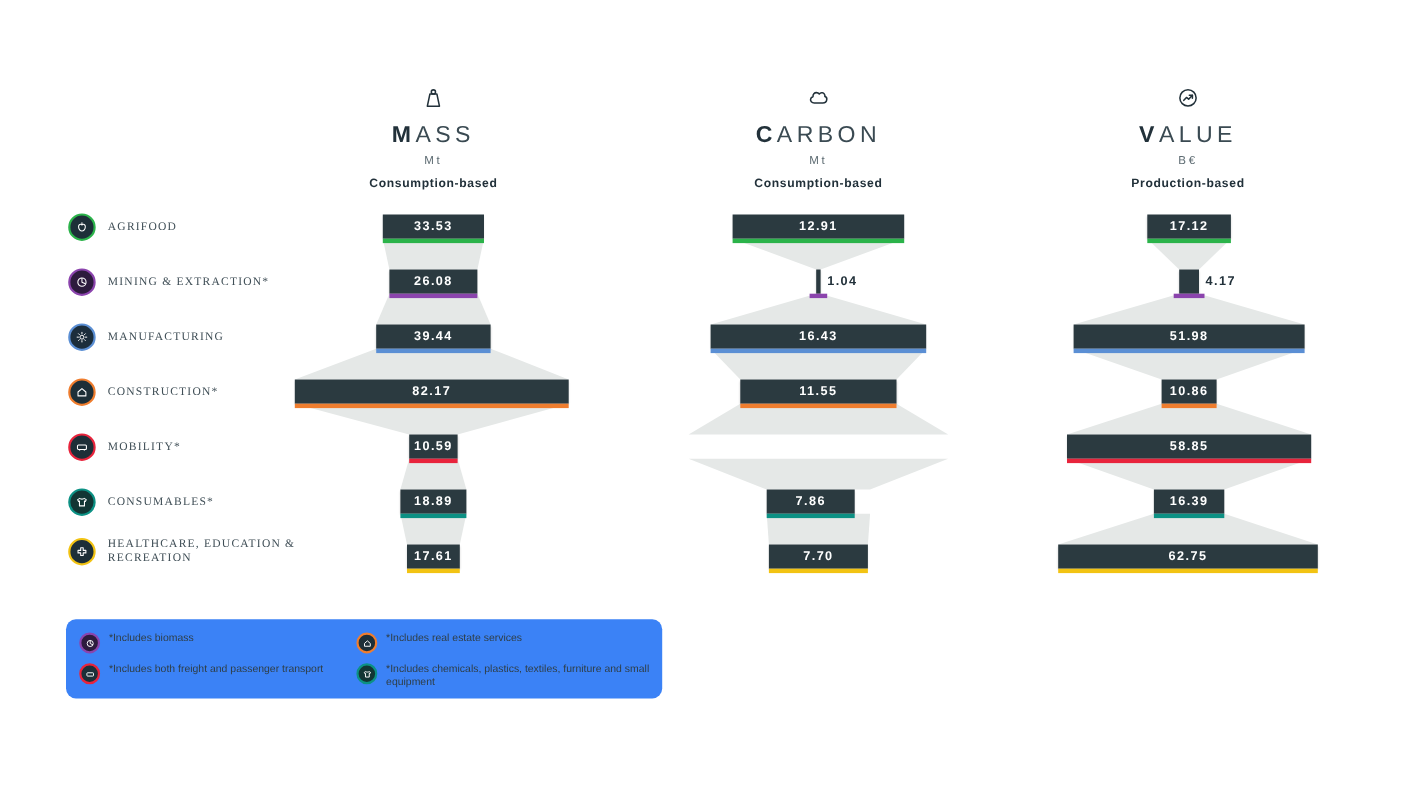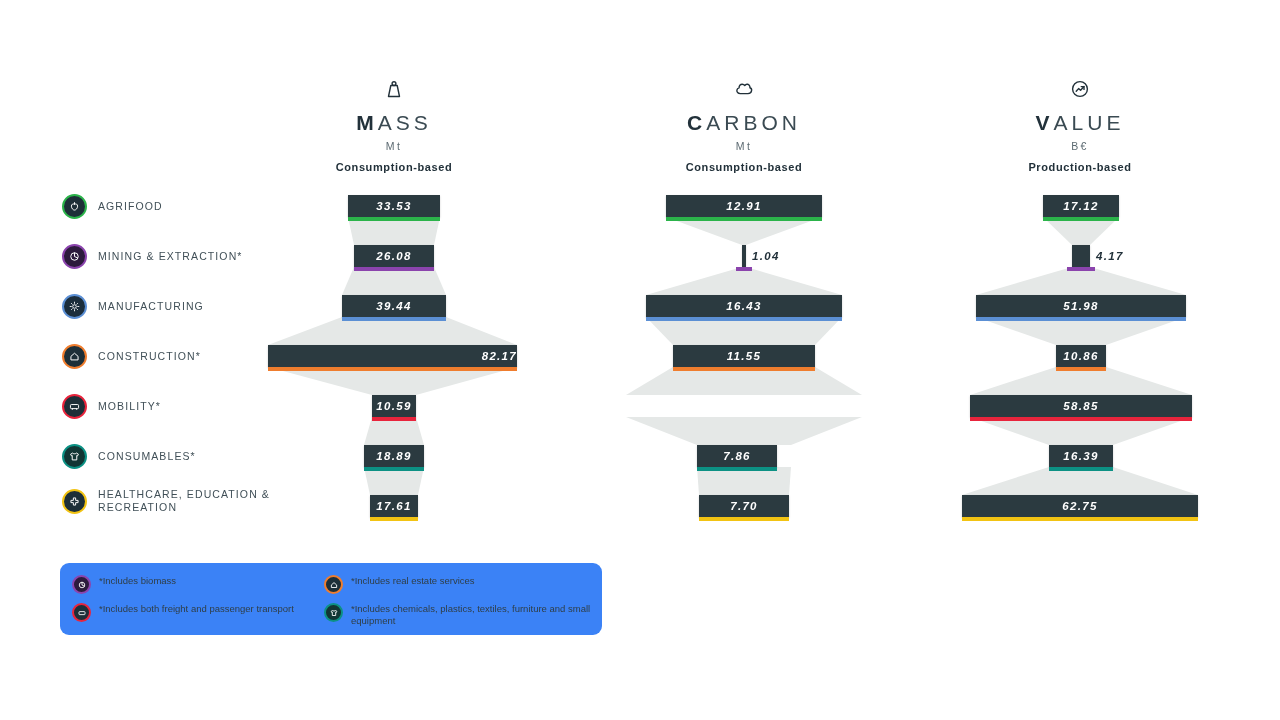--- a/index.html
+++ b/index.html
@@ -25,32 +25,31 @@
   
   .row-label{position:absolute;display:flex;align-items:center;gap:11px;}
   .row-ico{
     width:25px;height:25px;border-radius:50%;flex:none;
     display:flex;align-items:center;justify-content:center;
     box-sizing:border-box;
   }
   .row-ico svg{display:block;}
   .row-txt{
     font-size:10.5px;letter-spacing:1.1px;color:#404f57;font-weight:400;
-    line-height:13px;max-width:190px;
+    line-height:13px;max-width:190px;font-family:Liberation Serif, serif;
   }
 
   
   .ribbon{position:absolute;left:0;top:0;width:1280px;height:720px;pointer-events:none;}
 
   
   .bar{
     position:absolute;height:22px;background:#2b3a40;
     box-sizing:border-box;display:flex;align-items:center;justify-content:center;
     box-shadow:0 1px 2px rgba(0,0,0,.18);
-    font-style:italic;
   }
   .bar .under{position:absolute;left:0;right:0;bottom:-4px;height:4px;}
   .bar .val{
     font-size:11.5px;font-weight:700;color:#ffffff;letter-spacing:1.3px;
     white-space:nowrap;
   }
   .bar.tiny .val{
     position:absolute;left:calc(100% + 6px);color:#22313a;
   }
 
@@ -212,21 +211,21 @@
     <span class="under" style="background:#2bb34a;"></span>
   </div>
   <div class="bar" style="left:354px;top:245px;width:80px;">
     <span class="val">26.08</span>
     <span class="under" style="background:#8b44ad;"></span>
   </div>
   <div class="bar" style="left:342px;top:295px;width:104px;">
     <span class="val">39.44</span>
     <span class="under" style="background:#5b8fd4;"></span>
   </div>
-  <div class="bar" style="left:268px;top:345px;width:249px;justify-content:flex-end;">
+  <div class="bar" style="left:268px;top:345px;width:249px;">
     <span class="val">82.17</span>
     <span class="under" style="background:#ef7d2e;"></span>
   </div>
   <div class="bar" style="left:372px;top:395px;width:44px;">
     <span class="val">10.59</span>
     <span class="under" style="background:#e8243c;"></span>
   </div>
   <div class="bar" style="left:364px;top:445px;width:60px;">
     <span class="val">18.89</span>
     <span class="under" style="background:#0c9184;"></span>

